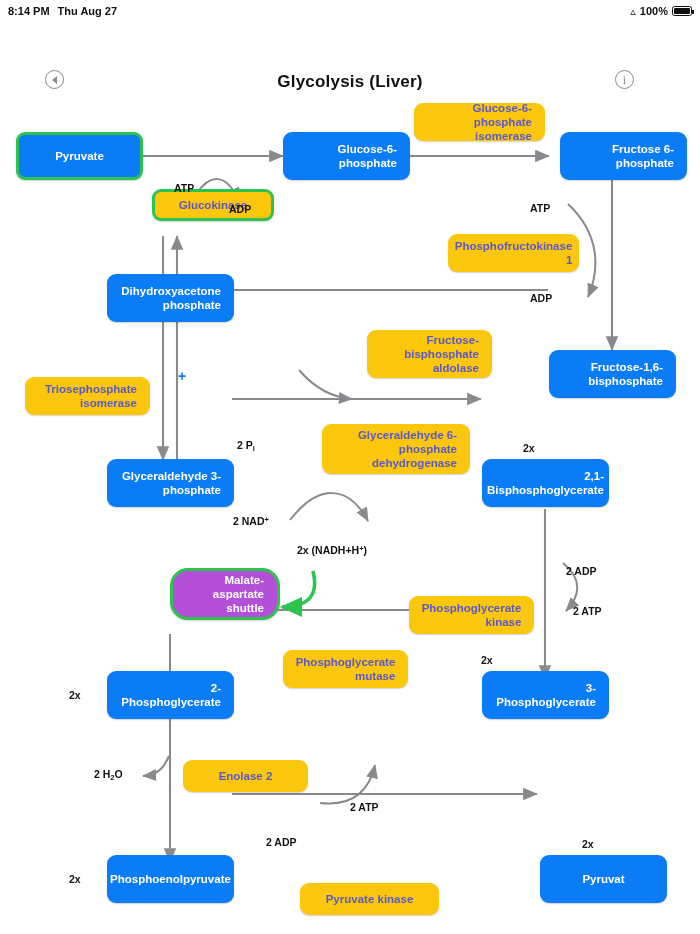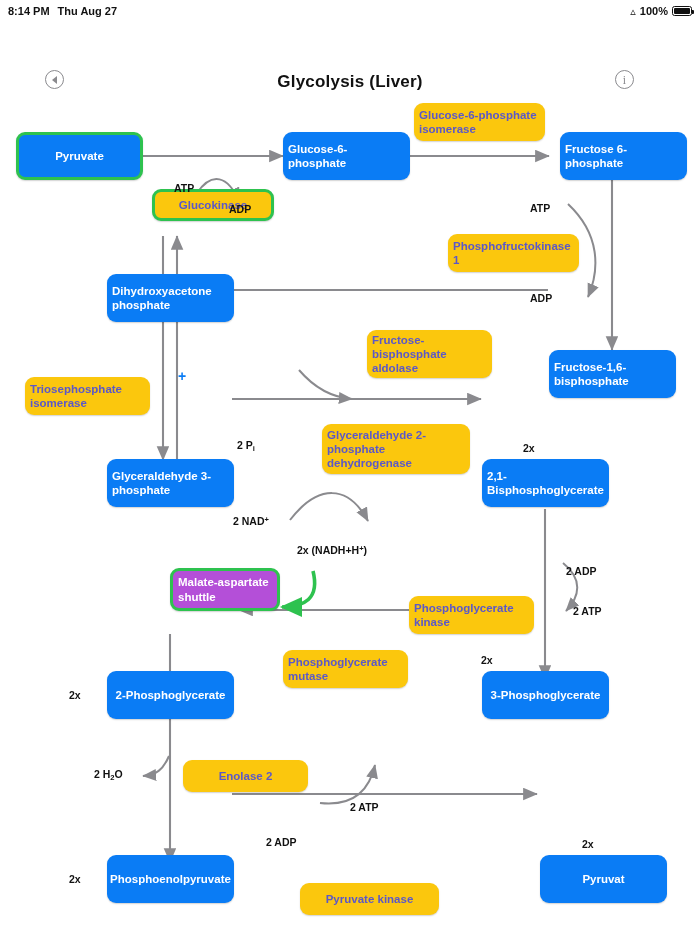--- a/index.html
+++ b/index.html
@@ -52,24 +52,24 @@
   }
   #info-button .ichar{font-size:12px;font-family:"Liberation Serif",serif;line-height:1;}
 
   
   #canvas{position:absolute;left:0;top:84px;width:700px;height:850px;}
   #wires{position:absolute;left:0;top:0;width:700px;height:850px;pointer-events:none;}
 
   
   .node{
     position:absolute;box-sizing:border-box;
-    display:flex;align-items:center;justify-content:center;text-align:left;
+    display:flex;align-items:center;justify-content:center;text-align:right;
     border-radius:9px;
     font-size:11.5px;font-weight:700;line-height:1.22;
-    padding:3px 5px;
+    padding:3px 13px;
     box-shadow:0 1px 1.5px rgba(0,0,0,.18);
   }
   .metabolite{background:#0a7cf5;color:#ffffff;}
   .enzyme{background:#fbc70d;color:#5b58c8;}
   .shuttle{background:#b44fd8;color:#ffffff;}
   .hl{border:3.2px solid #2ec24f;}
 
   .sublabel{
     position:absolute;font-size:10.5px;font-weight:700;color:#111;white-space:nowrap;
   }
@@ -221,40 +221,40 @@
 
   <div class="node enzyme" style="left:367px;top:246px;width:125px;height:48px;">
     <span>Fructose-bisphosphate aldolase</span>
   </div>
 
   <div class="node enzyme" style="left:25px;top:293px;width:125px;height:38px;">
     <span>Triosephosphate isomerase</span>
   </div>
 
   <div class="node enzyme" style="left:322px;top:340px;width:148px;height:50px;">
-    <span>Glyceraldehyde 2-phosphate dehydrogenase</span>
+    <span>Glyceraldehyde 6-phosphate dehydrogenase</span>
   </div>
 
   <div class="node enzyme" style="left:409px;top:512px;width:125px;height:38px;">
     <span>Phosphoglycerate kinase</span>
   </div>
 
   <div class="node enzyme" style="left:283px;top:566px;width:125px;height:38px;">
     <span>Phosphoglycerate mutase</span>
   </div>
 
   <div class="node enzyme" style="left:183px;top:676px;width:125px;height:32px;">
     <span>Enolase 2</span>
   </div>
 
   <div class="node enzyme" style="left:300px;top:799px;width:139px;height:32px;">
     <span>Pyruvate kinase</span>
   </div>
 
-  <div class="node shuttle hl" style="left:170px;top:484px;width:110px;height:43px;">
+  <div class="node shuttle hl" style="left:170px;top:484px;width:110px;height:52px;border-radius:18px;">
     <span>Malate-aspartate shuttle</span>
   </div>
 
   <div class="plus" style="left:178px;top:284px;">+</div>
 
   <div class="sublabel" style="left:174px;top:98px;">ATP</div>
   <div class="sublabel" style="left:229px;top:119px;">ADP</div>
 
   <div class="sublabel" style="left:530px;top:118px;">ATP</div>
   <div class="sublabel" style="left:530px;top:208px;">ADP</div>

